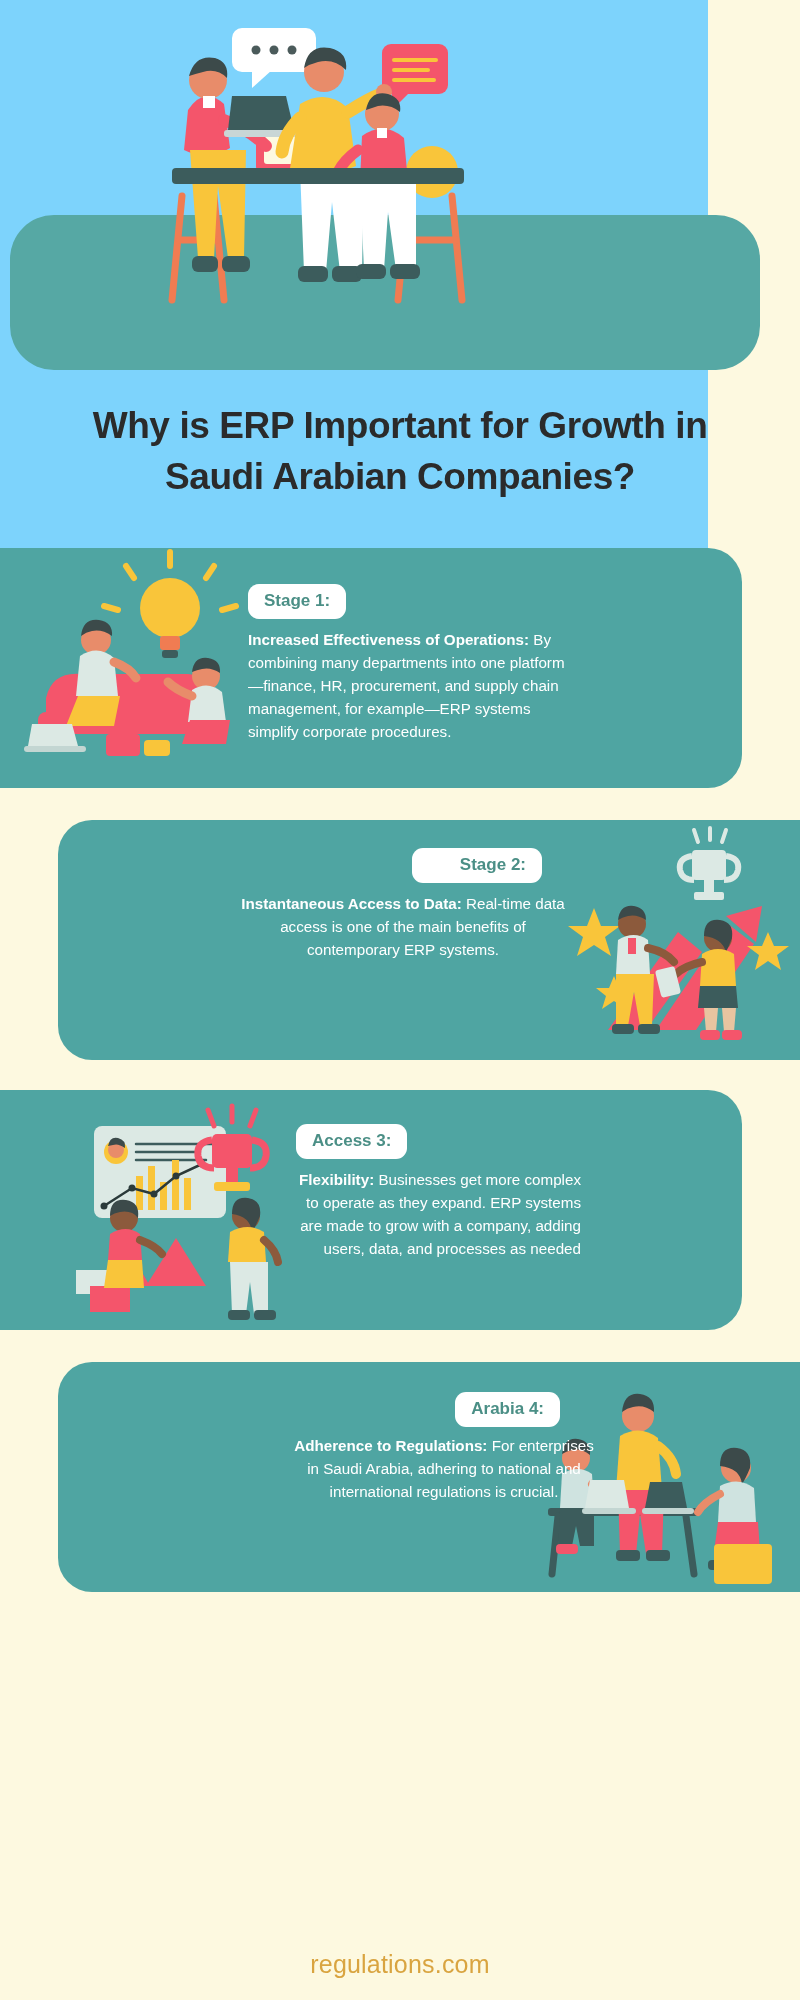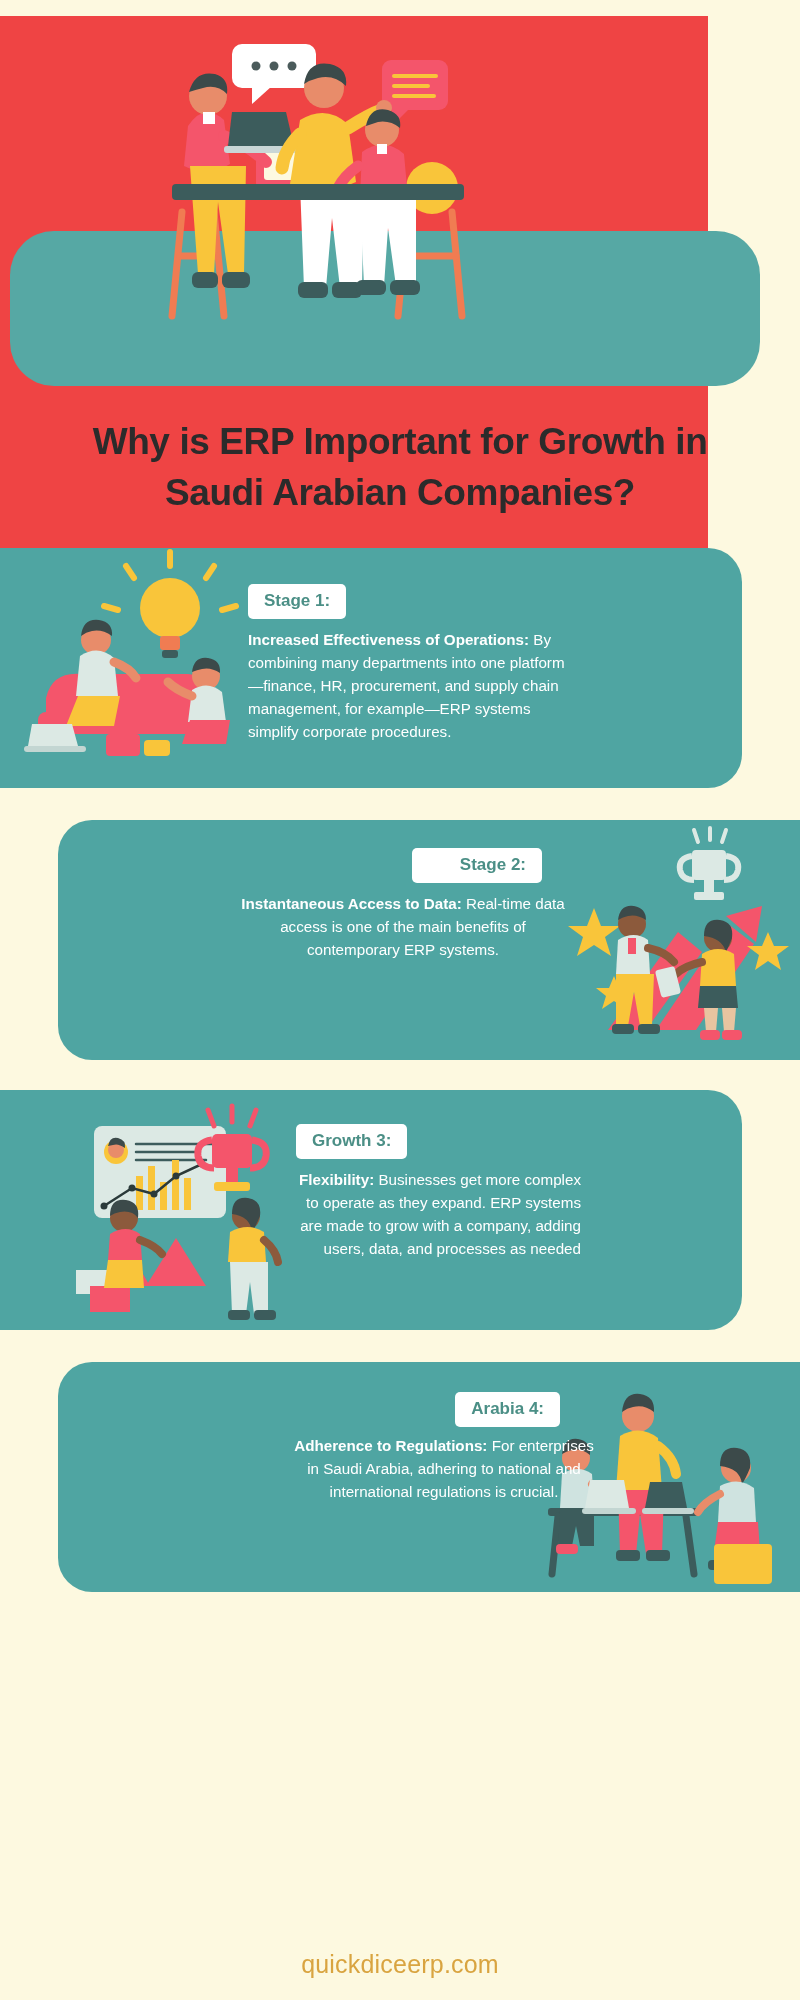--- a/index.html
+++ b/index.html
@@ -6,22 +6,22 @@
   html, body {
     width: 800px; height: 2000px;
     font-family: "Liberation Sans", sans-serif;
     background: #FDF9E0;
     overflow: hidden;
   }
   .page { position: relative; width: 800px; height: 2000px; background: #FDF9E0; }
 
   
   .hero {
-    position: absolute; left: 0; top: 16px; width: 708px; height: 660px;
-    background: #ef4444;
+    position: absolute; left: 0; top: 0; width: 708px; height: 660px;
+    background: #7dd3fc;
     border-bottom-left-radius: 36px; border-bottom-right-radius: 36px;
   }
   .hero-illus-band {
     position: absolute; left: 10px; top: 215px; width: 750px; height: 155px;
     background: #56A8A4; border-radius: 44px;
   }
   .hero-art { position: absolute; left: 0; top: 0; width: 800px; height: 372px; }
   .hero-title {
     position: absolute; left: 60px; top: 400px; width: 680px;
     text-align: center; color: #2B2B2B;
@@ -40,21 +40,21 @@
   .card.right-flush {
     left: 58px; width: 742px;
     border-top-left-radius: 34px; border-bottom-left-radius: 34px;
   }
   .card-art { position: absolute; top: 0; height: 100%; width: 270px; }
 
   .stage-pill {
     position: absolute;
     background: #FFFFFF; color: #4B8F86;
     font-size: 17px; font-weight: bold;
-    padding: 7px 16px 8px; border-radius: 5px;
+    padding: 7px 16px 8px; border-radius: 11px;
     white-space: nowrap;
   }
   .stage-body {
     position: absolute; color: #FFFFFF;
     font-size: 15.2px; line-height: 1.52;
   }
   .stage-body .lead { font-weight: bold; margin-top: 13px; }
 
   
   #card1 { top: 548px; height: 240px; }
@@ -344,21 +344,21 @@
         <circle cx="210" cy="126" r="14" fill="#8C5A3C"></circle>
         <path d="M196 124 q0 -18 16 -16 q14 2 12 18 q-5 12 -8 16 q-2 -16 -20 -18 z" fill="#3C4A4A"></path>
         <path d="M194 142 q18 -10 34 0 l2 30 l-38 0 z" fill="#F9C53A"></path>
         <path d="M194 172 l2 52 l14 0 l4 -32 l4 32 l14 0 l0 -52 z" fill="#DCE9E4"></path>
         <rect x="192" y="220" width="22" height="10" rx="4" fill="#3C5C5C"></rect>
         <rect x="218" y="220" width="22" height="10" rx="4" fill="#3C5C5C"></rect>
         <path d="M228 150 q12 10 14 22" stroke="#8C5A3C" stroke-width="8" fill="none" stroke-linecap="round"></path>
       </g>
     </svg>
 
-    <div class="stage-pill">Growth 3:</div>
+    <div class="stage-pill">Access 3:</div>
     <p class="stage-body">
       <span class="lead">Flexibility:</span><span> Businesses get more complex to operate as they expand. ERP systems are made to grow with a company, adding users, data, and processes as needed</span>
     </p>
   </section>
 
   <section class="card right-flush" id="card4">
     <svg class="card-art" viewBox="0 0 260 230">
 
       <rect x="18" y="146" width="150" height="8" rx="3" fill="#3C5C5C"></rect>
       <path d="M28 154 L22 212" stroke="#3C5C5C" stroke-width="7" stroke-linecap="round"></path>
@@ -404,16 +404,16 @@
       <rect x="184" y="182" width="58" height="40" rx="4" fill="#F9C53A"></rect>
     </svg>
 
     <div class="stage-pill">Arabia 4:</div>
     <p class="stage-body">
       <span class="lead">Adherence to Regulations:</span><span> For enterprises in Saudi Arabia, adhering to national and international regulations is crucial.</span>
     </p>
   </section>
 
   <footer class="footer">
-    <span class="footer-url">quickdiceerp.com</span>
+    <span class="footer-url">regulations.com</span>
   </footer>
 
 </div>
 
 </body></html>

